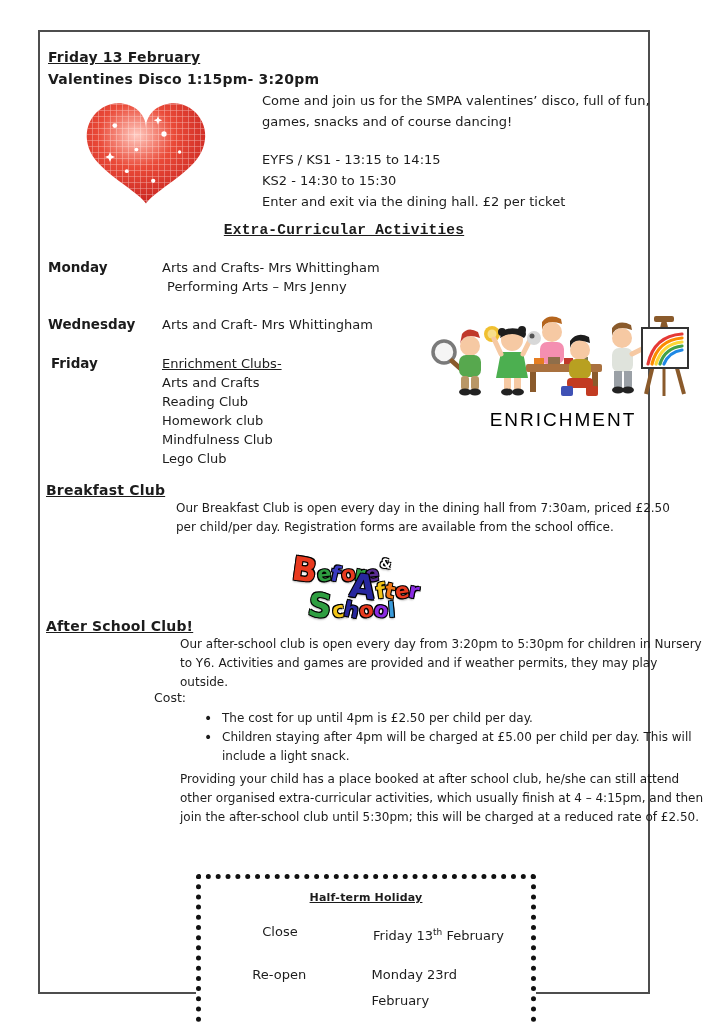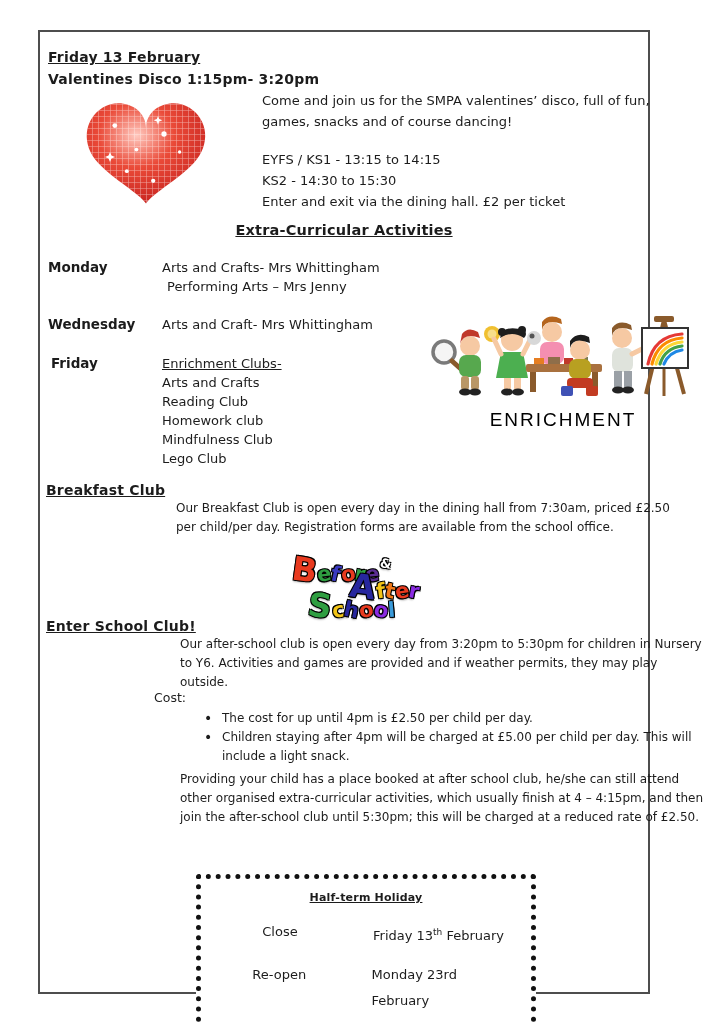--- a/index.html
+++ b/index.html
@@ -20,21 +20,21 @@
   .header { left:8px; top:14px; line-height:22px; }
 
   
   .heart-wrap { left:18px; top:60px; width:176px; height:126px; }
 
   
   .disco { left:222px; top:58px; width:436px; font-size:13px; line-height:21px; }
   .disco .intro { margin-bottom:17px; }
 
   
-  .xc-title { left:0; top:190px; width:100%; text-align:center; font-size:14.5px; }
+  .xc-title { left:0; top:190px; width:100%; text-align:center; font-size:14.5px;font-family:Liberation Mono, monospace; }
   .sched { left:8px; width:648px; font-size:13px; line-height:19px; }
   .sched .day { position:absolute; left:0; top:0; font-weight:bold; font-size:13.5px; }
   .sched .acts { margin-left:114px; }
   .sched .acts .ln2 { padding-left:5px; }
   .list-title { text-decoration:underline; }
 
   
   .clipart { left:385px; top:280px; width:276px; text-align:center; }
   .clipart .caption {
     font-family:"Liberation Sans", sans-serif; font-size:19px; letter-spacing:2px;
@@ -234,21 +234,21 @@
 
   <div class="abs h-bold-ul bf-title">Breakfast Club</div>
   <div class="abs para bf-para">Our Breakfast Club is open every day in the dining hall from 7:30am, priced £2.50 per child/per day.  Registration forms are available from the school office.</div>
 
   <div class="abs basc-logo">
     <div class="lg-line lg-line1"><span class="lg-letter lg-big" style="color: rgb(232, 58, 31); transform: rotate(8deg);">B</span><span class="lg-letter" style="color: rgb(47, 158, 65); transform: rotate(-7deg);">e</span><span class="lg-letter" style="color: rgb(58, 58, 192); transform: rotate(12deg);">f</span><span class="lg-letter" style="color: rgb(232, 58, 31); transform: rotate(-9deg);">o</span><span class="lg-letter" style="color: rgb(47, 158, 65); transform: rotate(10deg);">r</span><span class="lg-letter" style="color: rgb(91, 45, 145); transform: rotate(-5deg);">e</span><span class="lg-letter lg-small" style="color: rgb(255, 255, 255); transform: rotate(8deg);">&amp;</span></div>
     <div class="lg-line lg-line2"><span class="lg-letter lg-big" style="color: rgb(39, 39, 158); transform: rotate(8deg);">A</span><span class="lg-letter" style="color: rgb(242, 196, 23); transform: rotate(-7deg);">f</span><span class="lg-letter" style="color: rgb(240, 120, 24); transform: rotate(12deg);">t</span><span class="lg-letter" style="color: rgb(232, 58, 31); transform: rotate(-9deg);">e</span><span class="lg-letter" style="color: rgb(138, 43, 226); transform: rotate(10deg);">r</span></div>
     <div class="lg-line lg-line3"><span class="lg-letter lg-big" style="color: rgb(47, 158, 65); transform: rotate(8deg);">S</span><span class="lg-letter" style="color: rgb(242, 196, 23); transform: rotate(-7deg);">c</span><span class="lg-letter" style="color: rgb(39, 39, 158); transform: rotate(12deg);">h</span><span class="lg-letter" style="color: rgb(232, 58, 31); transform: rotate(-9deg);">o</span><span class="lg-letter" style="color: rgb(138, 43, 226); transform: rotate(10deg);">o</span><span class="lg-letter" style="color: rgb(58, 154, 217); transform: rotate(-5deg);">l</span></div>
   </div>
 
-  <div class="abs h-bold-ul as-title">Enter School Club!</div>
+  <div class="abs h-bold-ul as-title">After School Club!</div>
   <div class="abs para as-para">Our after-school club is open every day from 3:20pm to 5:30pm for children in Nursery to Y6. Activities and games are provided and if weather permits, they may play outside.</div>
   <div class="abs cost-label">Cost:</div>
   <ul class="abs para cost-list">
     <li>The cost for up until 4pm is £2.50 per child per day.</li>
     <li>Children staying after 4pm will be charged at £5.00 per child per day. This will include a light snack.</li>
   </ul>
   <div class="abs para as-note">Providing your child has a place booked at after school club, he/she can still attend other organised extra-curricular activities, which usually finish at 4 – 4:15pm, and then join the after-school club until 5:30pm; this will be charged at a reduced rate of £2.50.</div>
 
   <div class="abs ht-box">
     <div class="ht-title h-bold-ul" style="font-size:11px;">Half-term Holiday</div>

